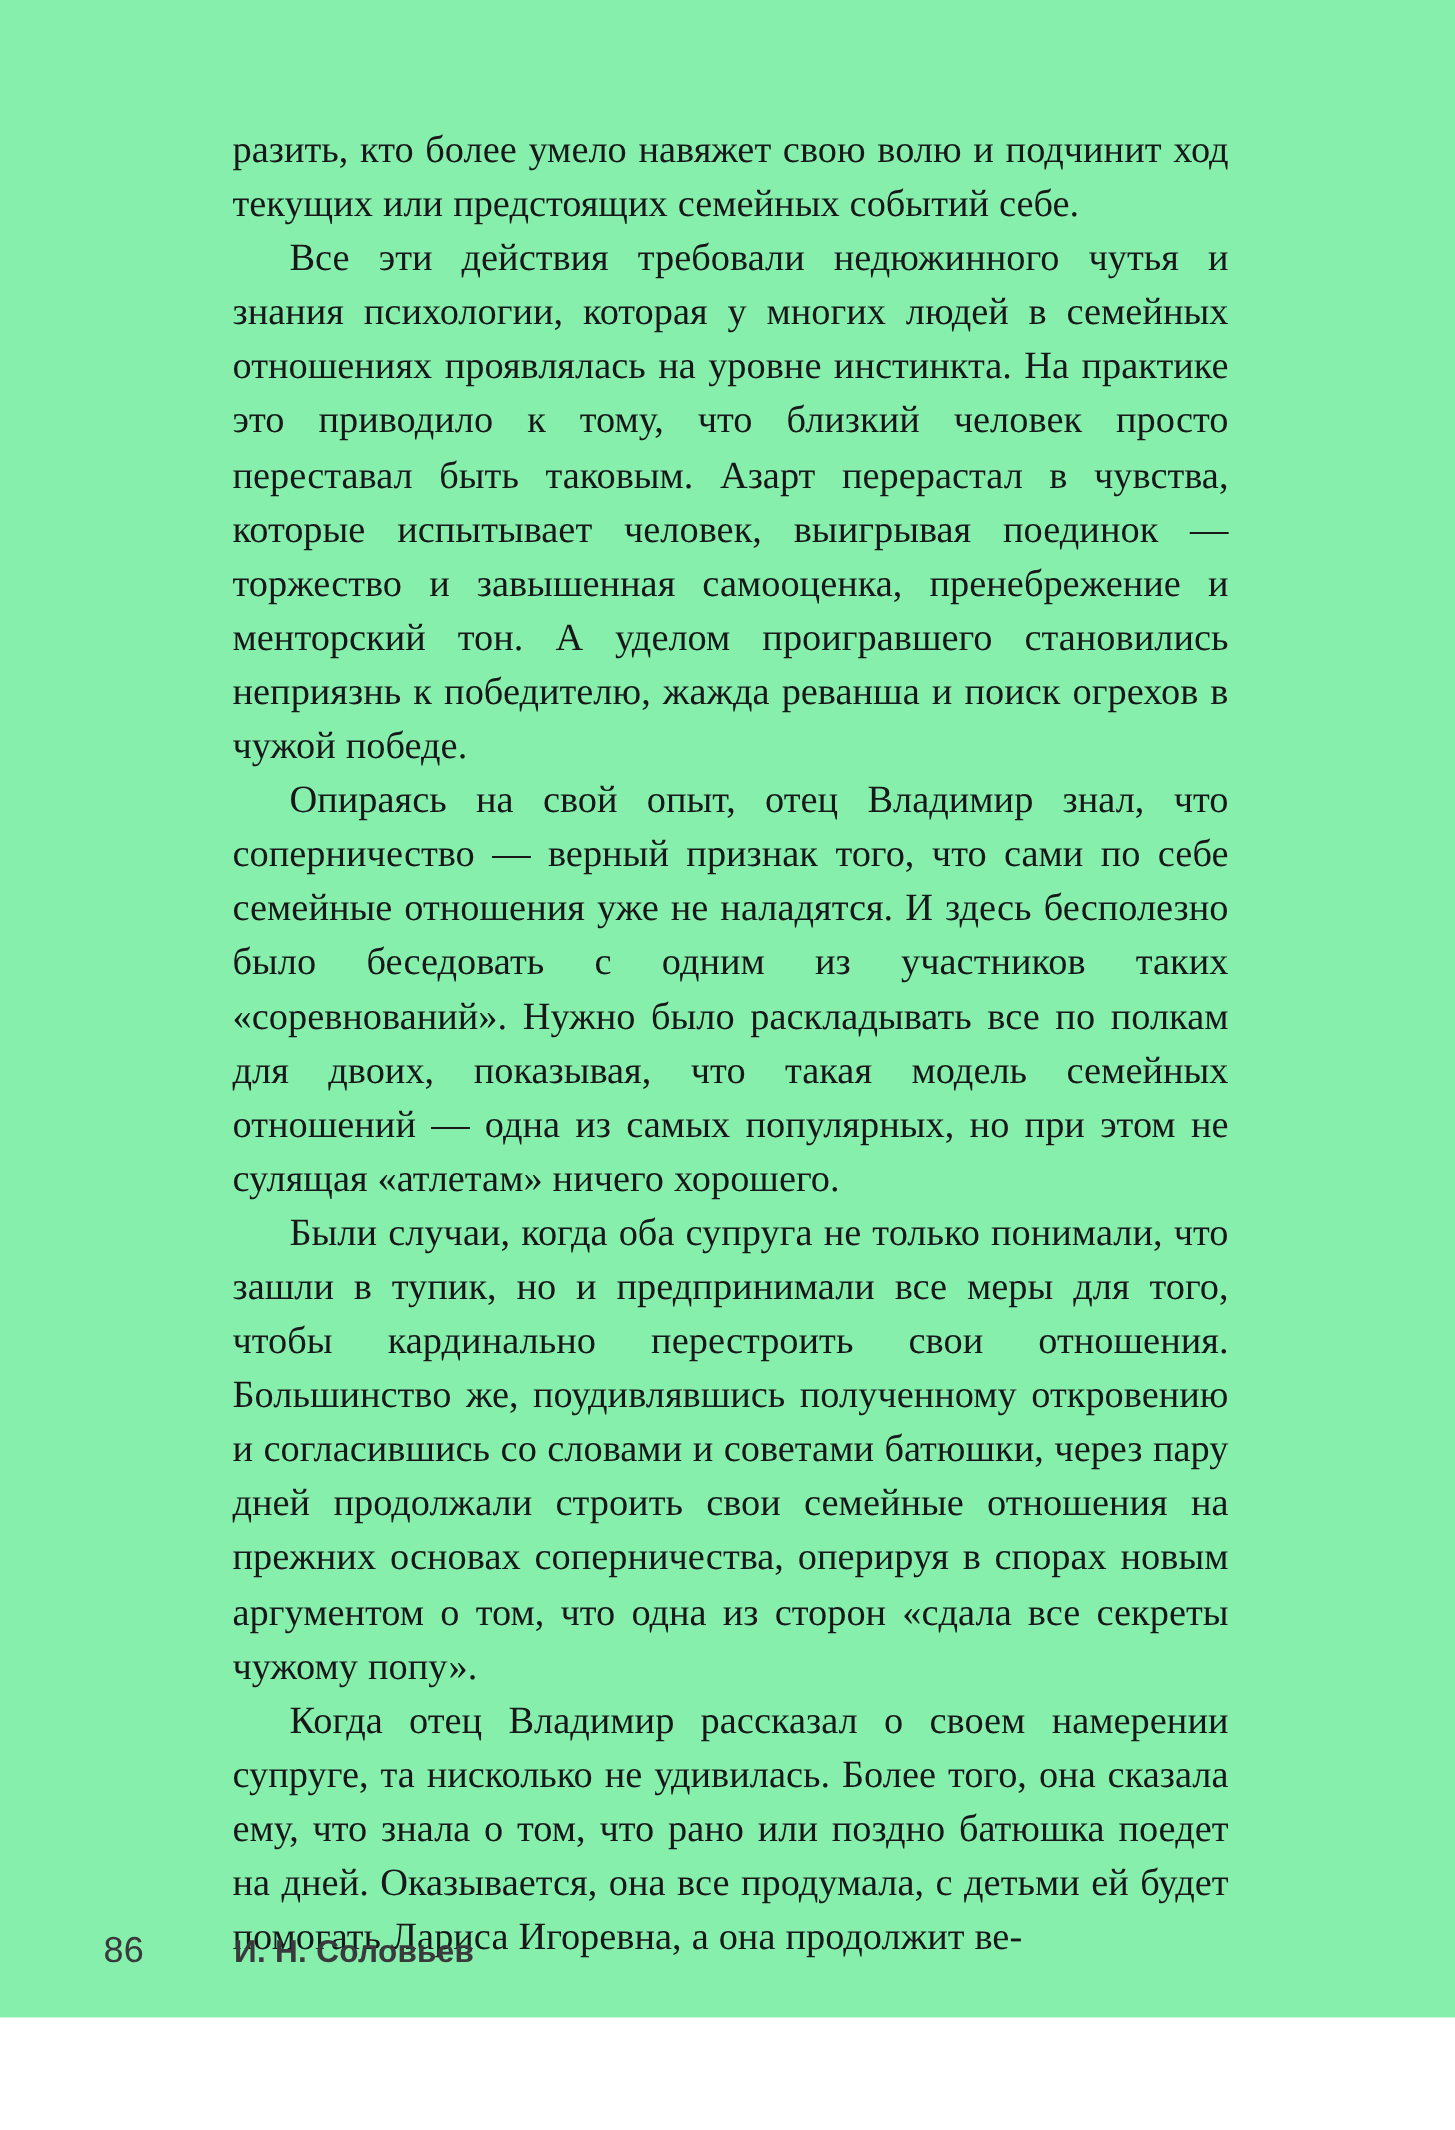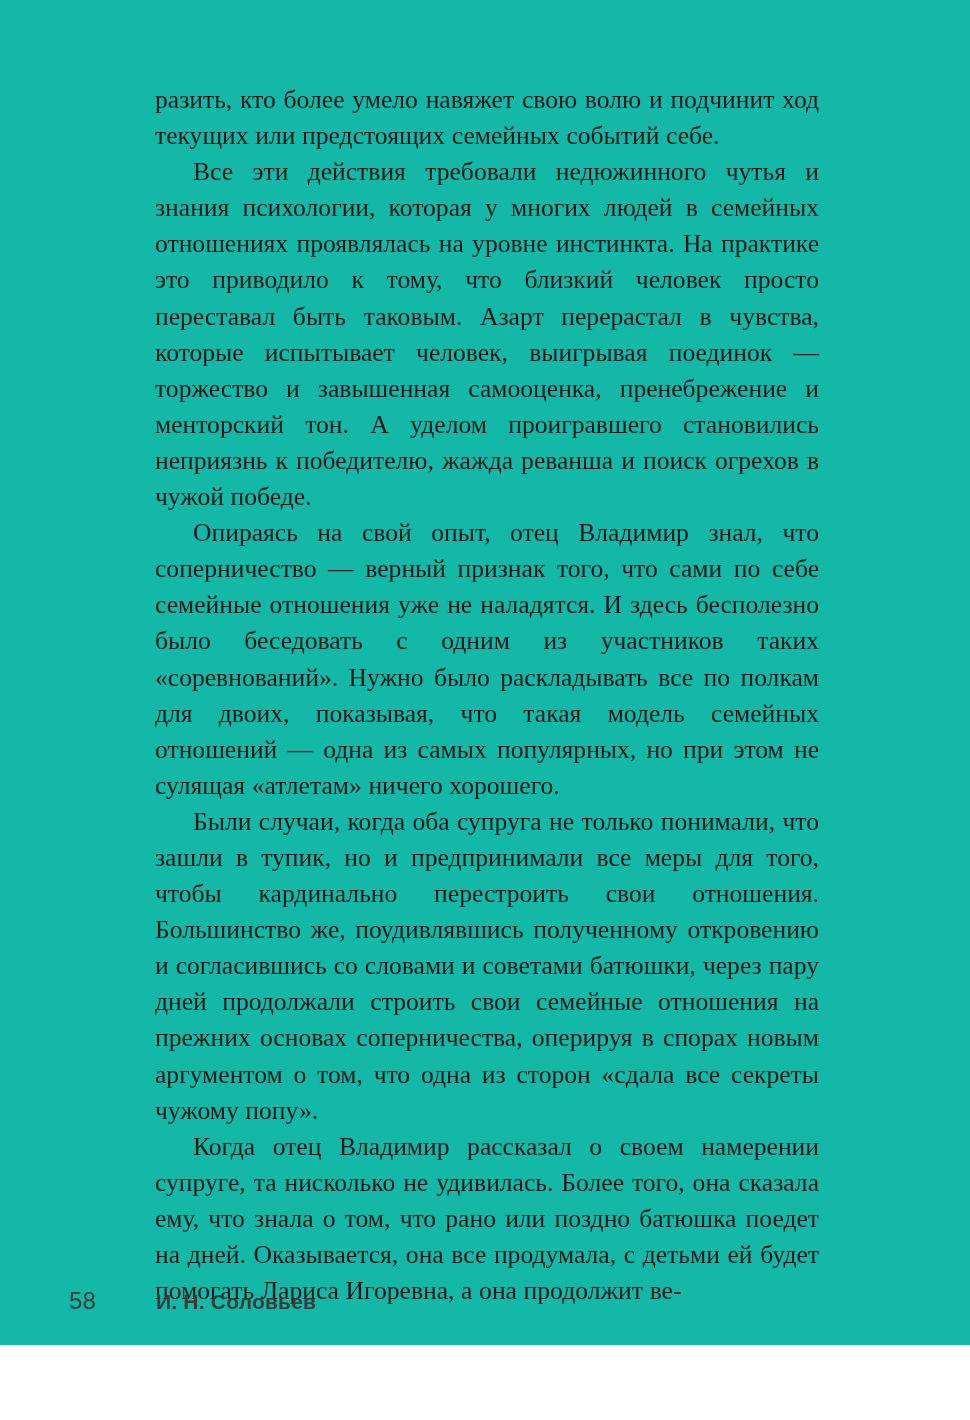--- a/index.html
+++ b/index.html
@@ -13,21 +13,21 @@
     height: 1420px;
     overflow: hidden;
     font-family: "Liberation Serif", "DejaVu Serif", serif;
     -webkit-font-smoothing: antialiased;
   }
 
   .page {
     position: relative;
     width: 970px;
     height: 1420px;
-    background: #14b8a6;
+    background: #86efac;
     box-sizing: border-box;
   }
 
   
   .text-column {
     position: absolute;
     left: 155px;
     top: 82px;
     width: 664px;
   }
@@ -96,19 +96,19 @@
 
   <div class="text-column">
     <p class="para continuation">разить, кто более умело навяжет свою волю и подчинит ход текущих или предстоящих семейных событий себе.</p>
     <p class="para">Все эти действия требовали недюжинного чутья и знания психологии, которая у многих людей в семейных отношениях проявлялась на уровне инстинкта. На практике это приводило к тому, что близкий человек просто переставал быть таковым. Азарт перерастал в чувства, которые испытывает человек, выигрывая поединок — торжество и завышенная самооценка, пренебрежение и менторский тон. А уделом проигравшего становились неприязнь к победителю, жажда реванша и поиск огрехов в чужой победе.</p>
     <p class="para">Опираясь на свой опыт, отец Владимир знал, что соперничество — верный признак того, что сами по себе семейные отношения уже не наладятся. И здесь бесполезно было беседовать с одним из участников таких «соревнований». Нужно было раскладывать все по полкам для двоих, показывая, что такая модель семейных отношений — одна из самых популярных, но при этом не сулящая «атлетам» ничего хорошего.</p>
     <p class="para">Были случаи, когда оба супруга не только понимали, что зашли в тупик, но и предпринимали все меры для того, чтобы кардинально перестроить свои отношения. Большинство же, поудивлявшись полученному откровению и согласившись со словами и советами батюшки, через пару дней продолжали строить свои семейные отношения на прежних основах соперничества, оперируя в спорах новым аргументом о том, что одна из сторон «сдала все секреты чужому попу».</p>
     <p class="para">Когда отец Владимир рассказал о своем намерении супруге, та нисколько не удивилась. Более того, она сказала ему, что знала о том, что рано или поздно батюшка поедет на дней. Оказывается, она все продумала, с детьми ей будет помогать Лариса Игоревна, а она продолжит ве-</p>
   </div>
 
   <div class="footer">
-    <div class="footer-page-number">58</div>
+    <div class="footer-page-number">86</div>
     <div class="footer-author">И. Н. Соловьев</div>
   </div>
 
   <div class="page-break-gap"></div>
 
 </div>
 
 </body></html>

